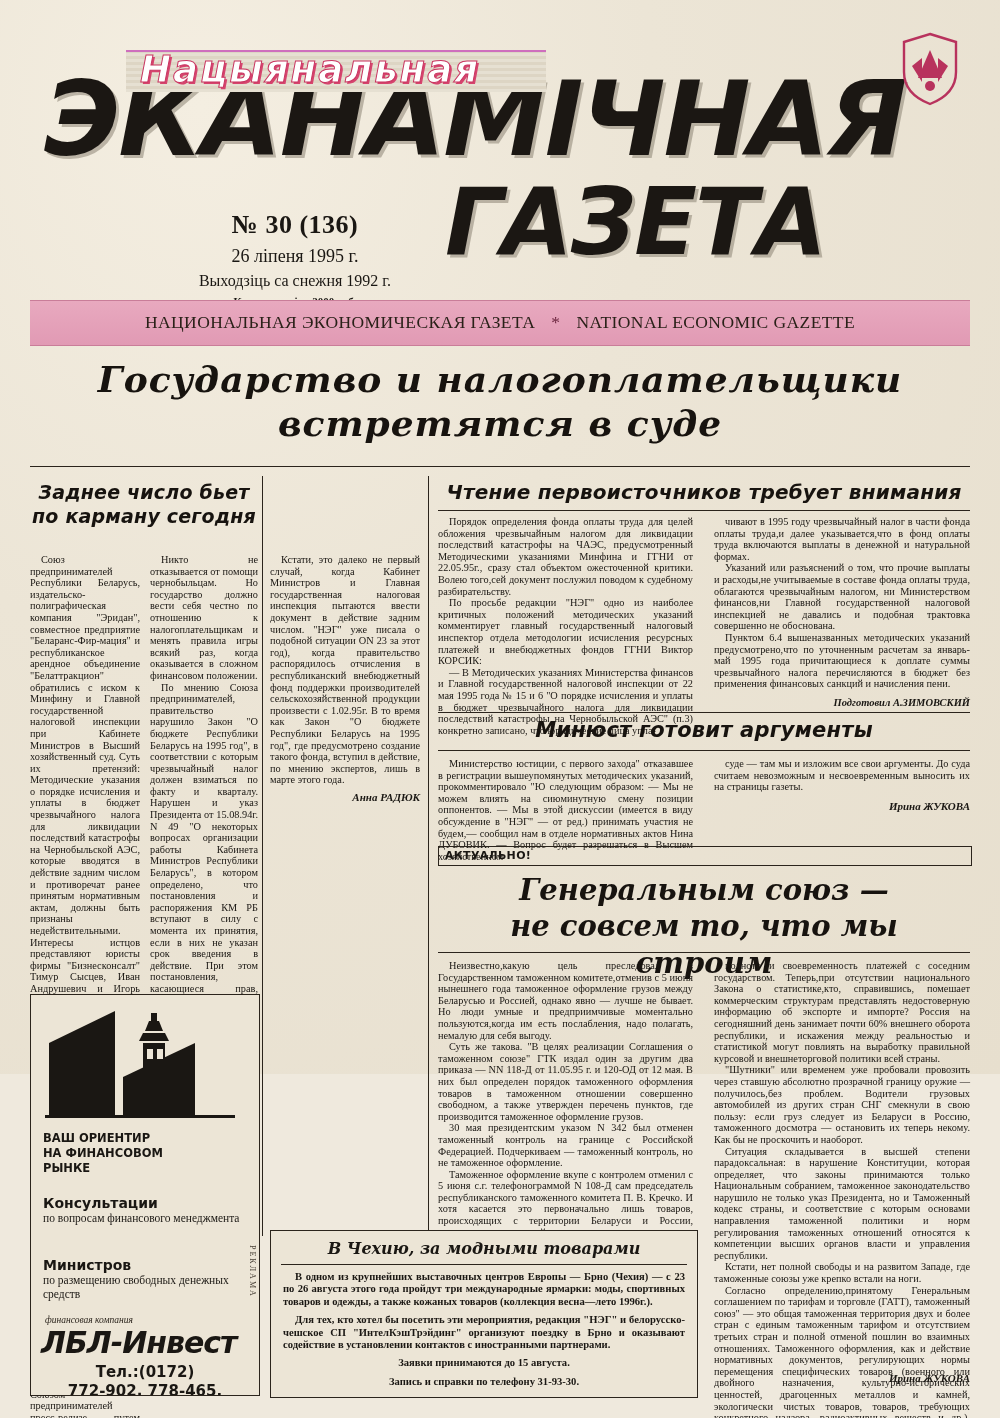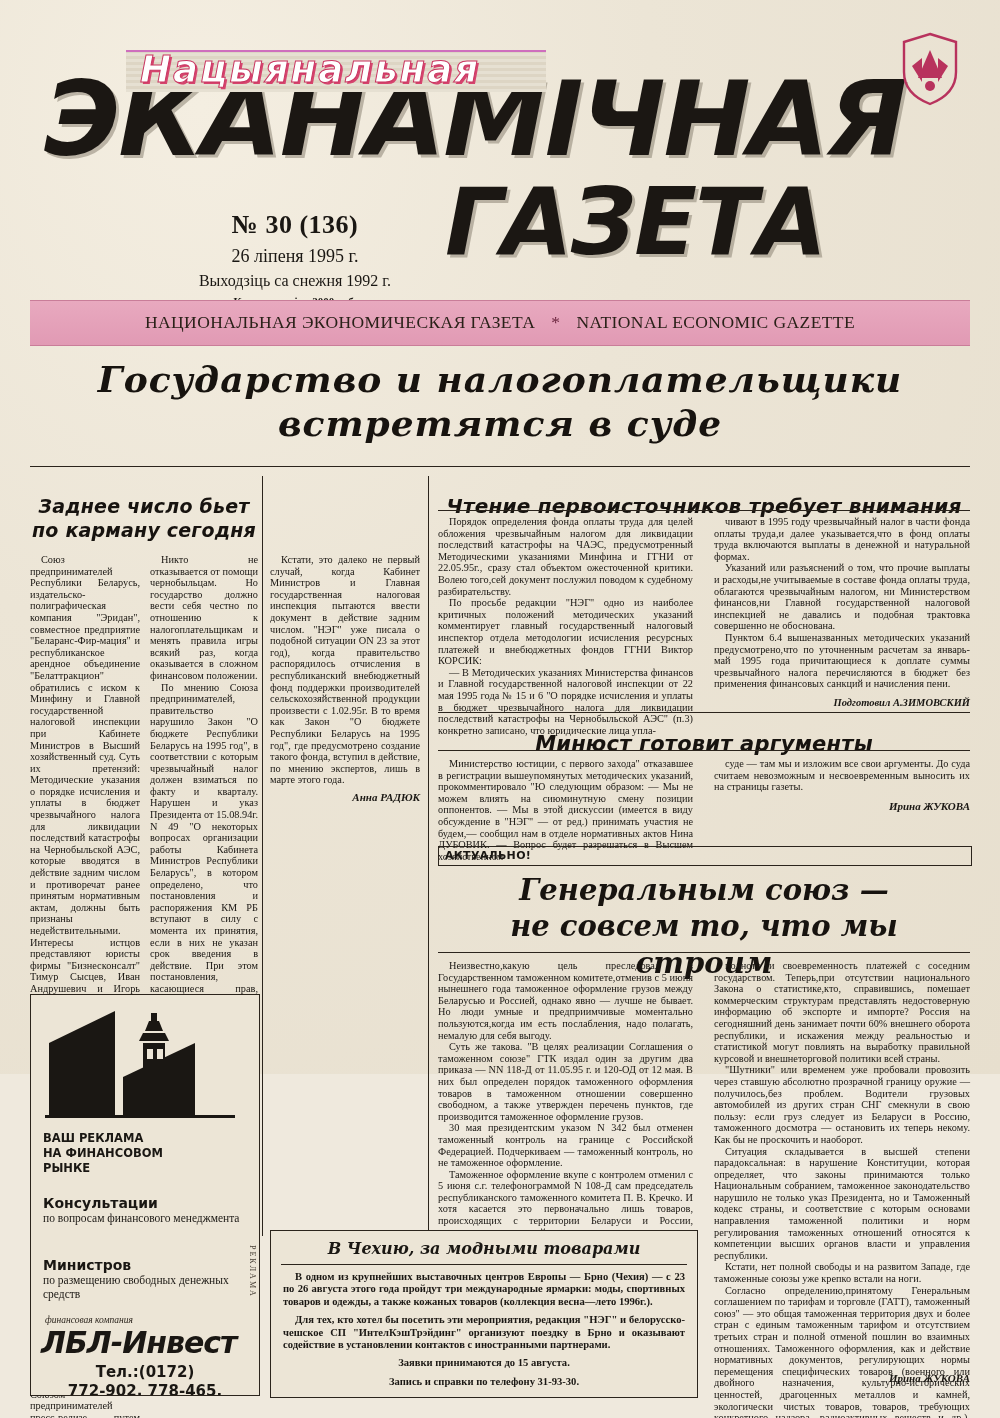--- a/index.html
+++ b/index.html
@@ -83,21 +83,21 @@
 
   
   .hr{position:absolute;background:#2b241c;height:1px;}
 
   
   .col{position:absolute;font-size:10.3px;line-height:11.6px;text-align:justify;}
   .col p{margin:0 0 0 0;text-indent:11px;}
 
   .secthead{
     font-family:"DejaVu Sans",sans-serif;font-weight:bold;font-style:italic;
-    color:#17130f;text-align:center;letter-spacing:.2px;margin-top:14px;
+    color:#17130f;text-align:center;letter-spacing:.2px;
   }
 
   
   #leftcol{left:0;top:470px;width:228px;}
   #lefthead{font-size:19px;line-height:24px;margin-bottom:10px;}
   .sig{text-align:right;font-weight:bold;font-style:italic;font-size:11px;margin-top:6px;}
 
   
   #readhead{position:absolute;left:240px;top:470px;width:700px;font-size:20px;}
 
@@ -306,21 +306,21 @@
         <path d="M94 38 L124 38 L120 30 L98 30 Z"></path>
         <path d="M100 28 L118 28 L114 18 L104 18 Z"></path>
         <rect x="106" y="10" width="6" height="8"></rect>
       </g>
       <rect x="102" y="46" width="6" height="10" fill="#ece5d6"></rect>
       <rect x="112" y="46" width="6" height="10" fill="#ece5d6"></rect>
       <rect x="0" y="112" width="190" height="3" fill="#1a1713"></rect>
     </svg>
 
     <div class="orient">
-      <div>ВАШ РЕКЛАМА</div>
+      <div>ВАШ ОРИЕНТИР</div>
       <div>НА ФИНАНСОВОМ</div>
       <div>РЫНКЕ</div>
     </div>
 
     <div class="block" style="top:190px;">
       <div class="h">Консультации</div>
       <div class="sub">по вопросам финансового менеджмента</div>
     </div>
     <div class="block" style="top:252px;">
       <div class="h">Министров</div>

